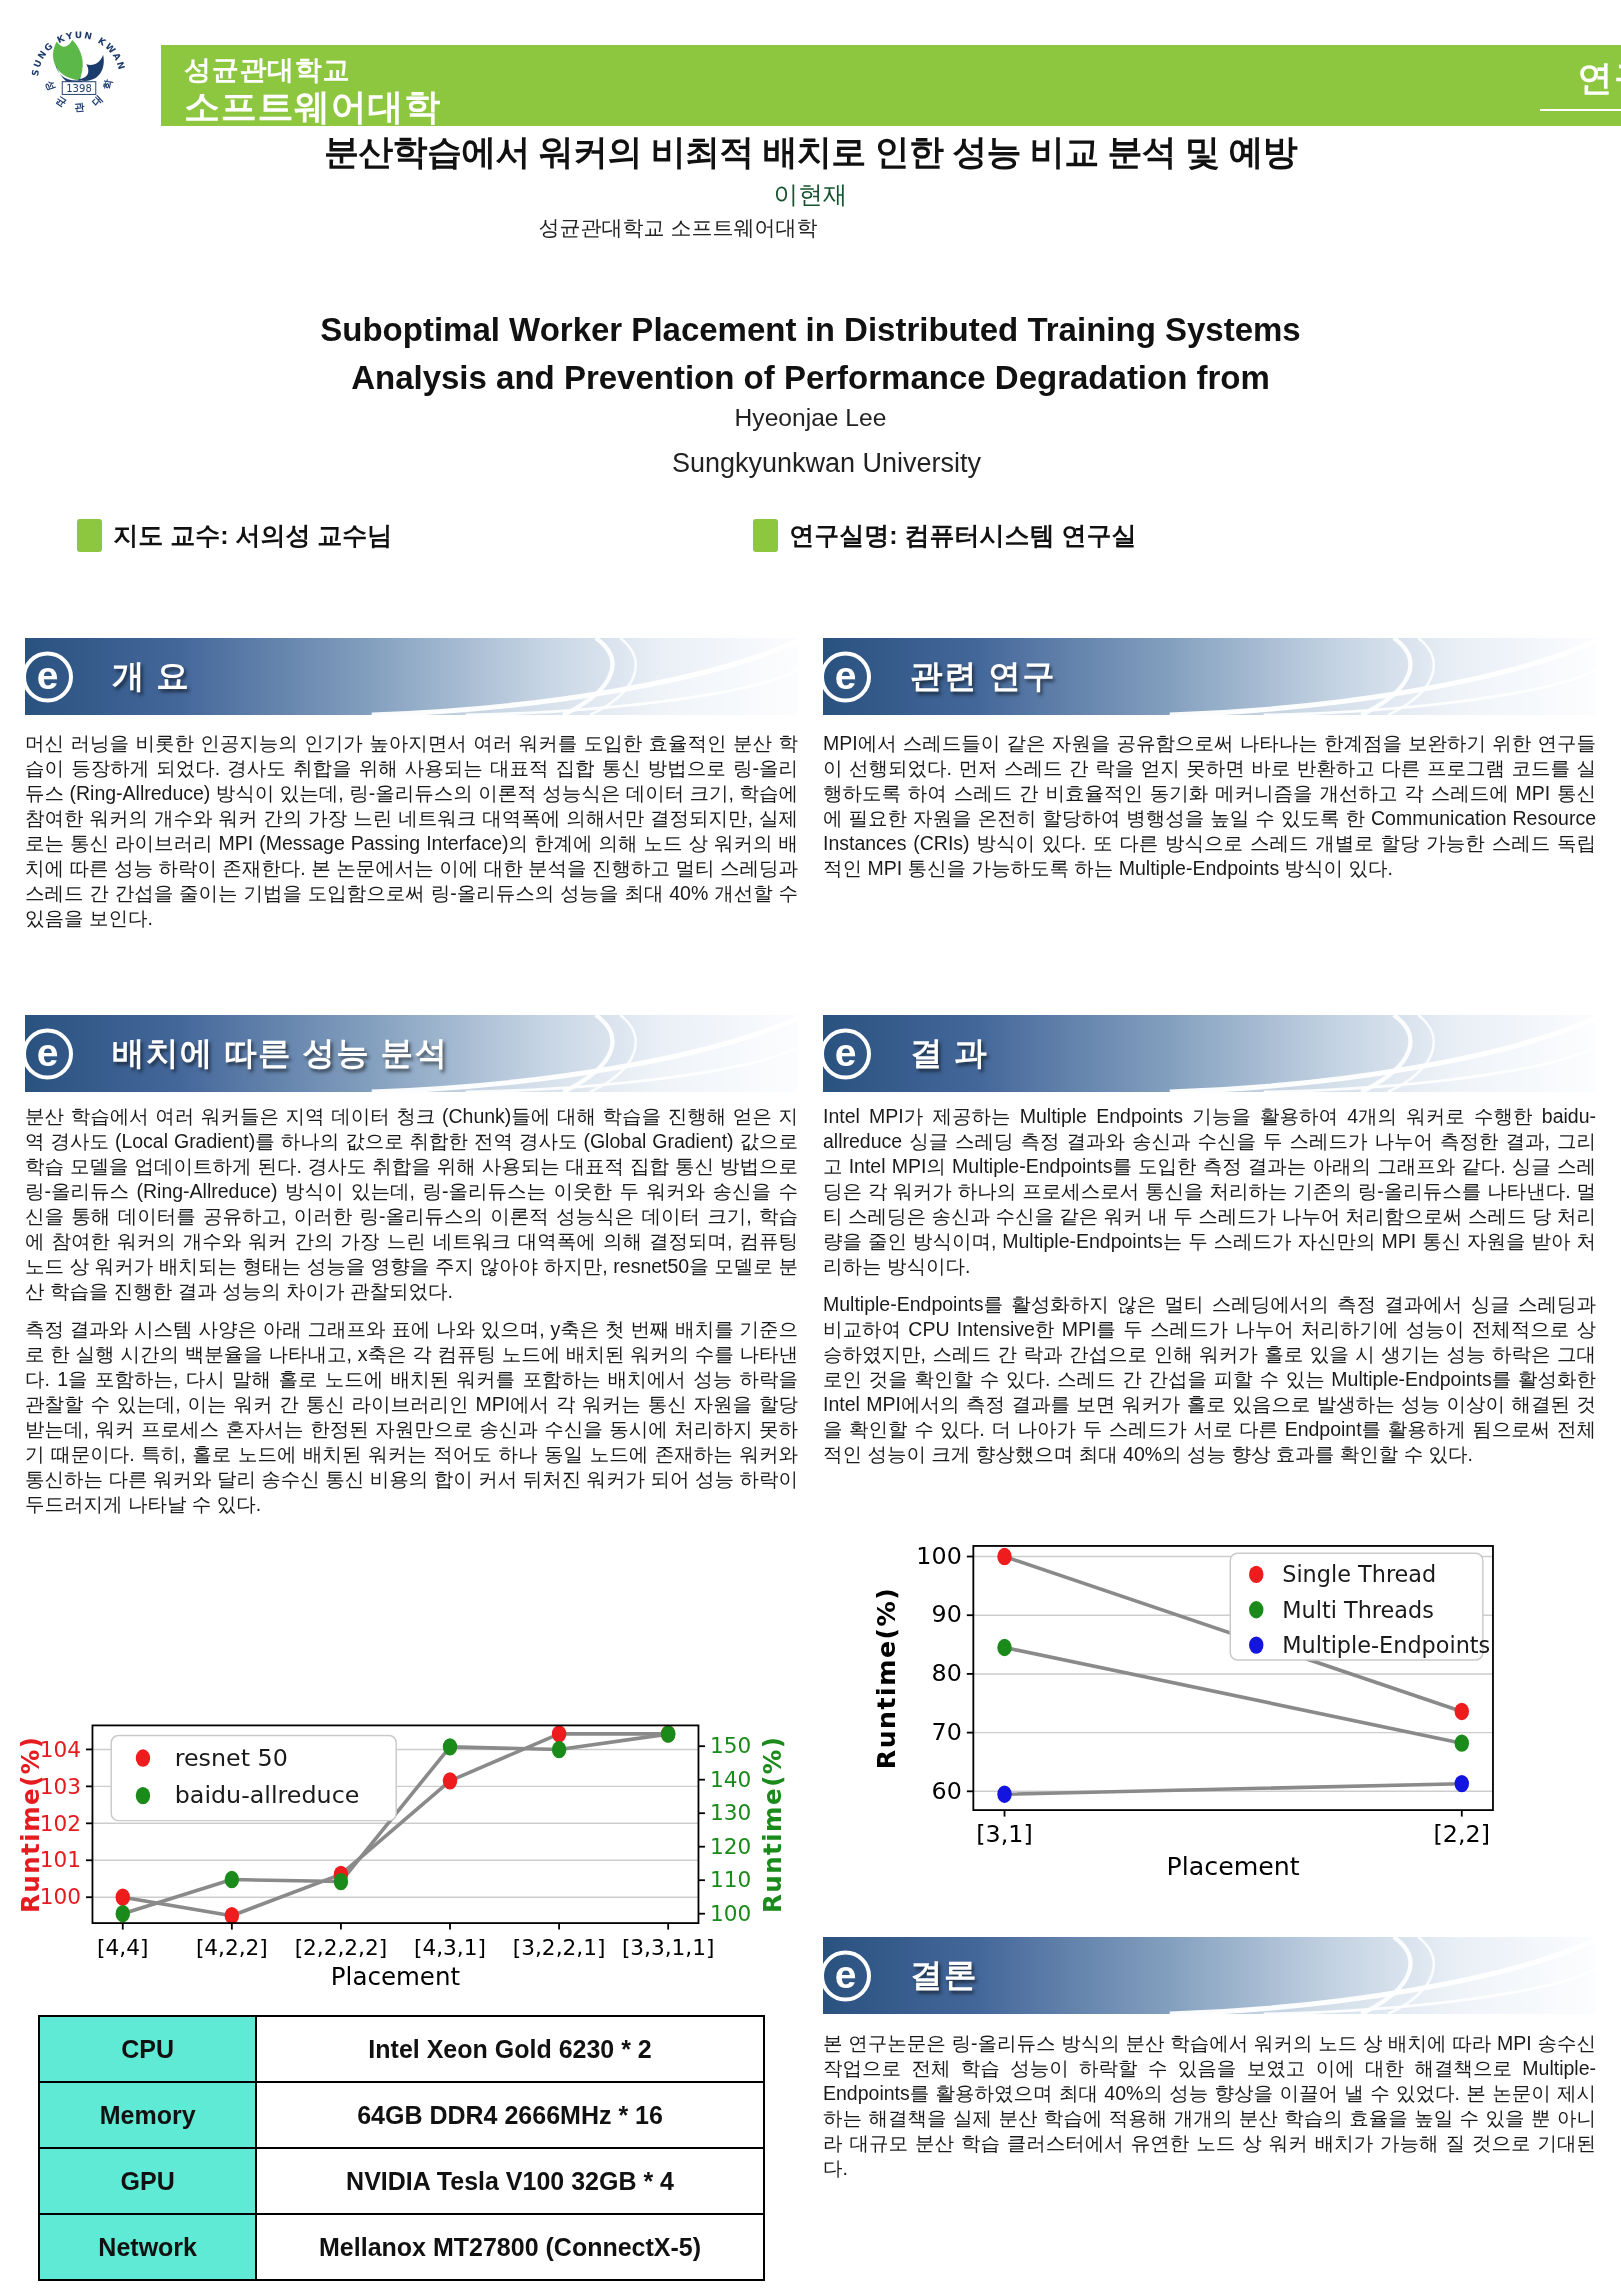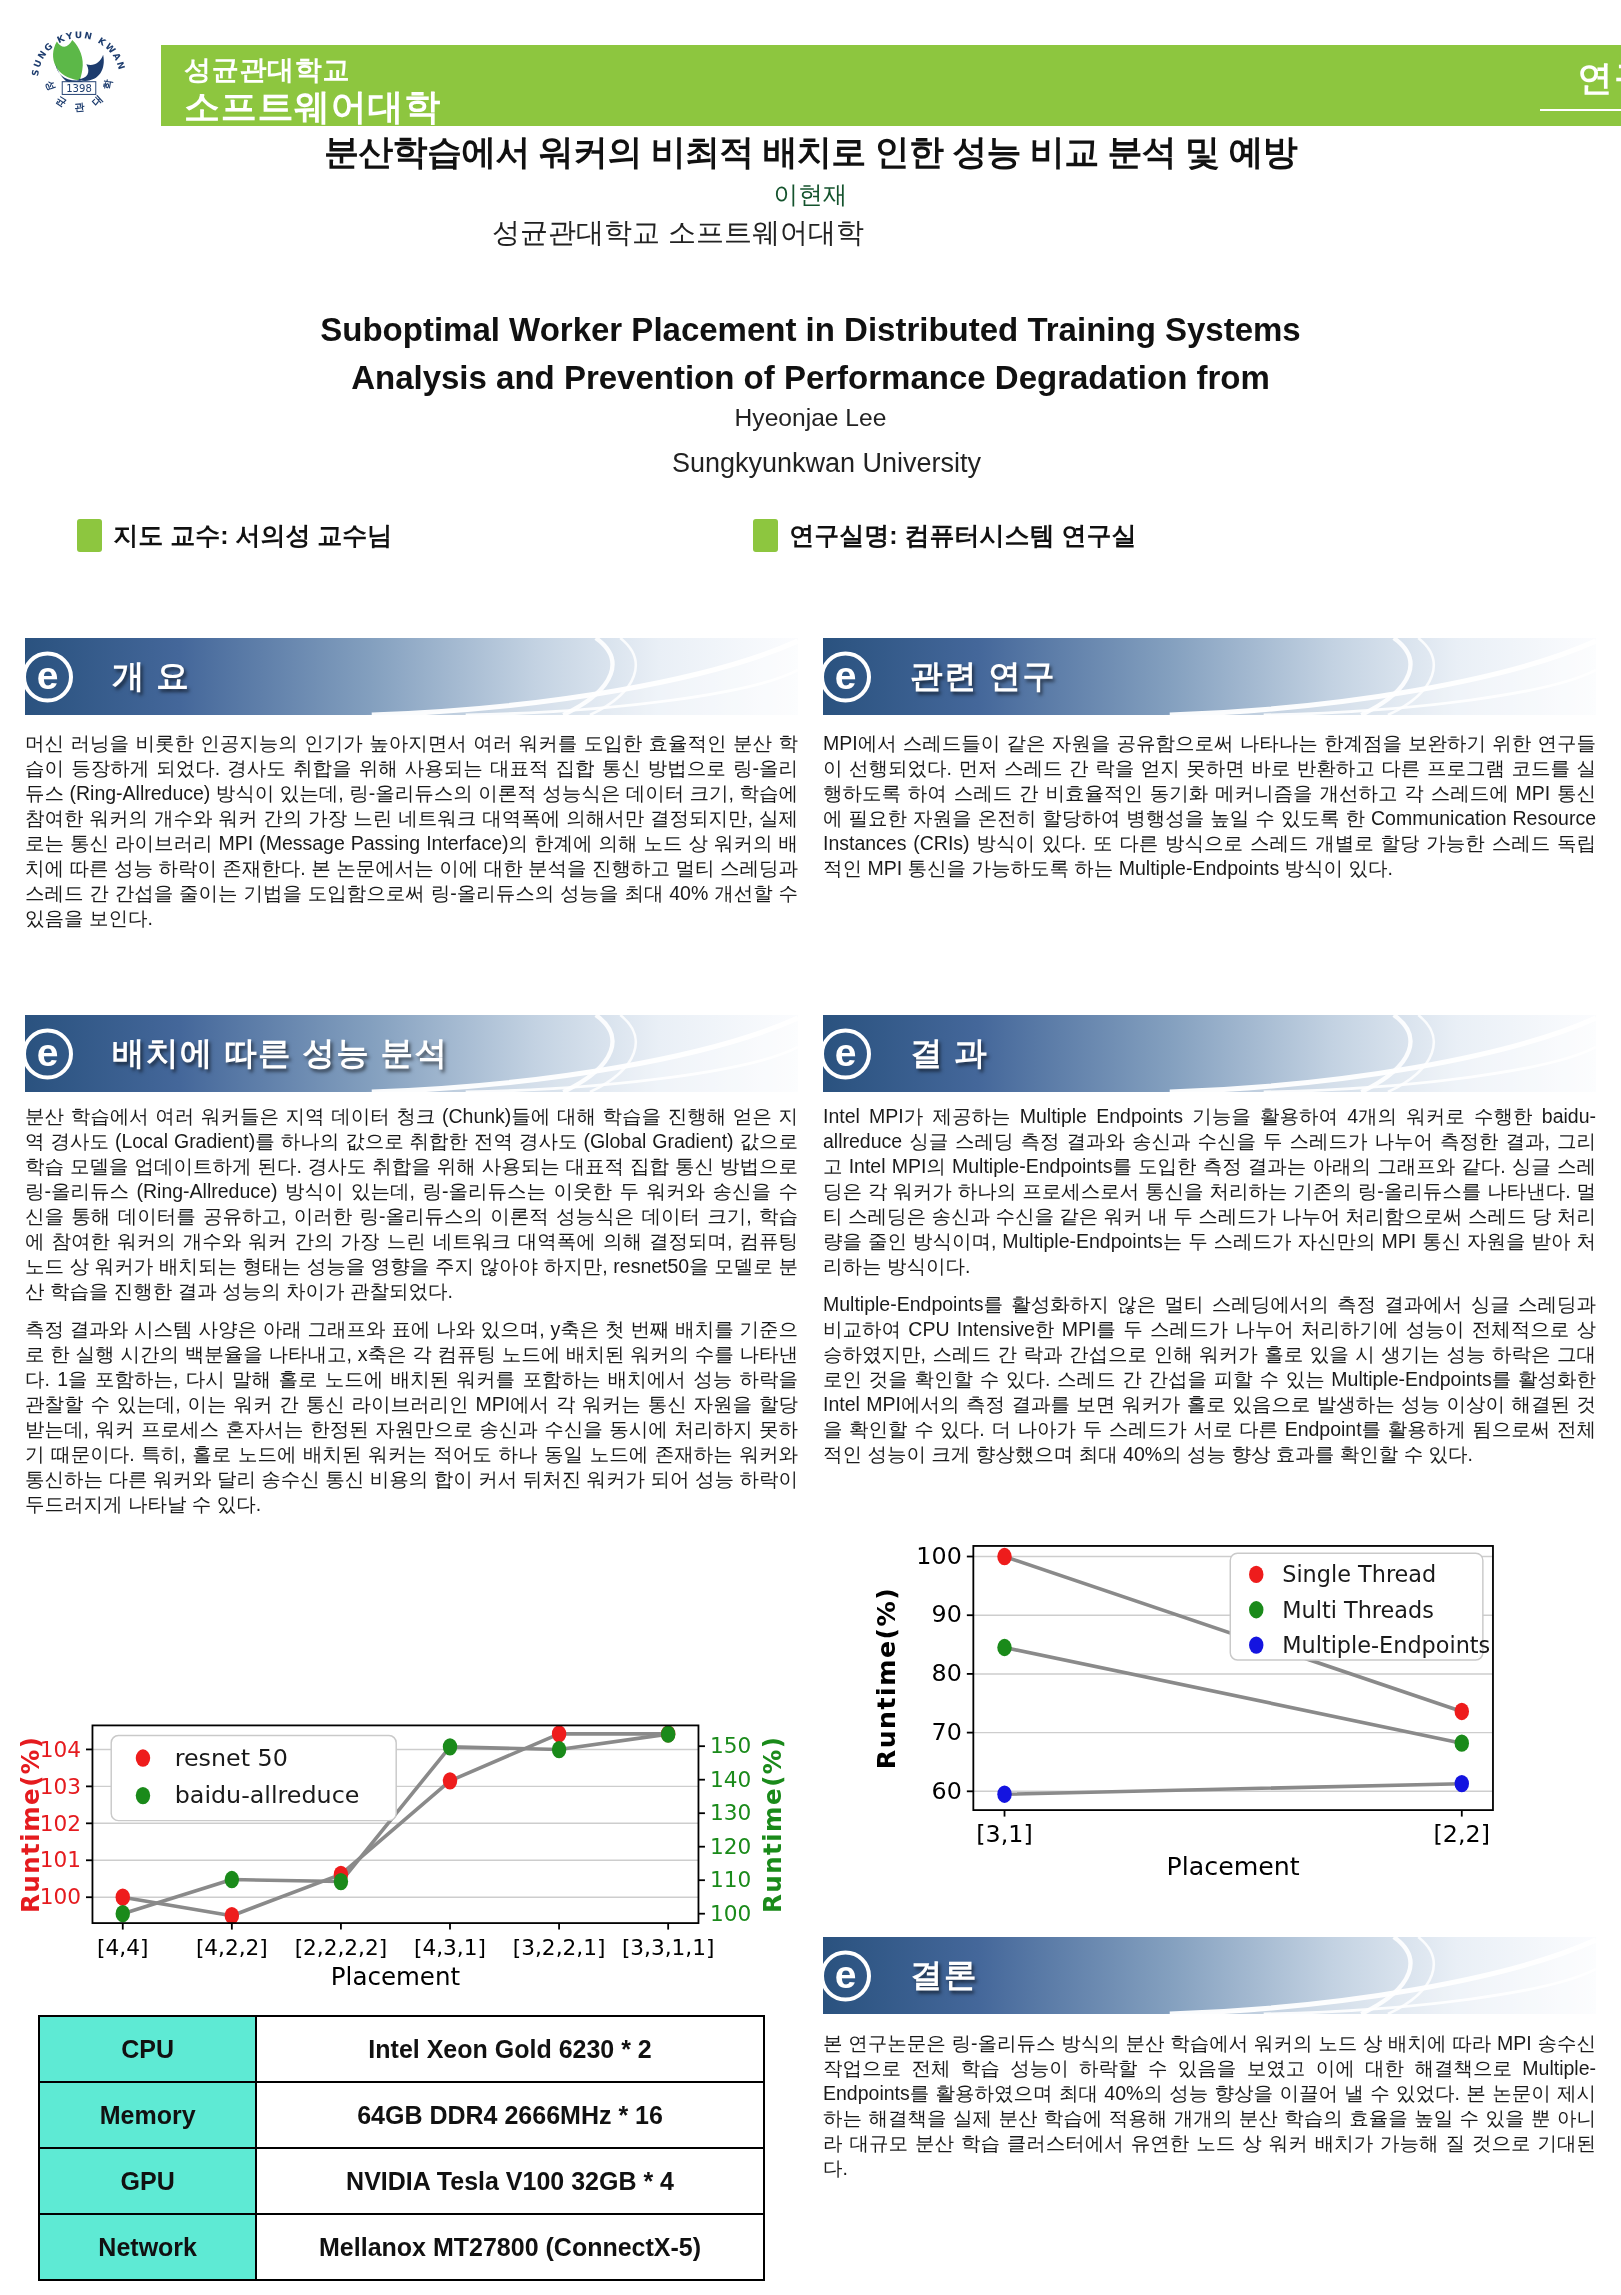--- a/index.html
+++ b/index.html
@@ -15,21 +15,21 @@
   }
   .banner-line1{position:absolute;left:23px;top:7.2px;font-size:27px;font-weight:bold;letter-spacing:0.7px;}
   .banner-line2{position:absolute;left:23px;top:38px;font-size:36px;font-weight:bold;letter-spacing:0.7px;}
   .paper-badge{
     position:absolute;right:20px;top:10px;font-size:35px;font-weight:bold;
     padding:0 5.8px 7.2px 38px;border-bottom:2.9px solid #fff;letter-spacing:1.4px;
   }
   
   .kr-title{left:0;top:129px;width:1621px;text-align:center;font-size:35px;font-weight:bold;letter-spacing:-0.7px;}
   .kr-author{left:0;top:178px;width:1621px;text-align:center;font-size:24.6px;color:#14532d;}
-  .kr-affil{left:0;top:214px;width:1356px;text-align:center;font-size:28px;color:#222;}
+  .kr-affil{left:0;top:214px;width:1356px;text-align:center;font-size:21px;color:#222;}
   .en-title{left:0;top:306px;width:1621px;text-align:center;font-size:33px;font-weight:bold;line-height:48px;}
   .en-author{left:0;top:404px;width:1621px;text-align:center;font-size:24.6px;color:#222;}
   .en-affil{left:0;top:448px;width:1621px;text-align:center;font-size:27px;color:#222;padding-left:16px;}
   .meta-item{top:516px;height:38px;display:flex;align-items:center;}
   .meta-bullet{width:24.6px;height:33px;background:#8dc63f;border-radius:2.9px;margin-right:11.6px;flex:0 0 auto;}
   .meta-text{font-size:25px;font-weight:bold;white-space:nowrap;}
   
   .col-left{left:25px;width:773px;}
   .col-right{left:823px;width:773px;}
   .sec-header{

